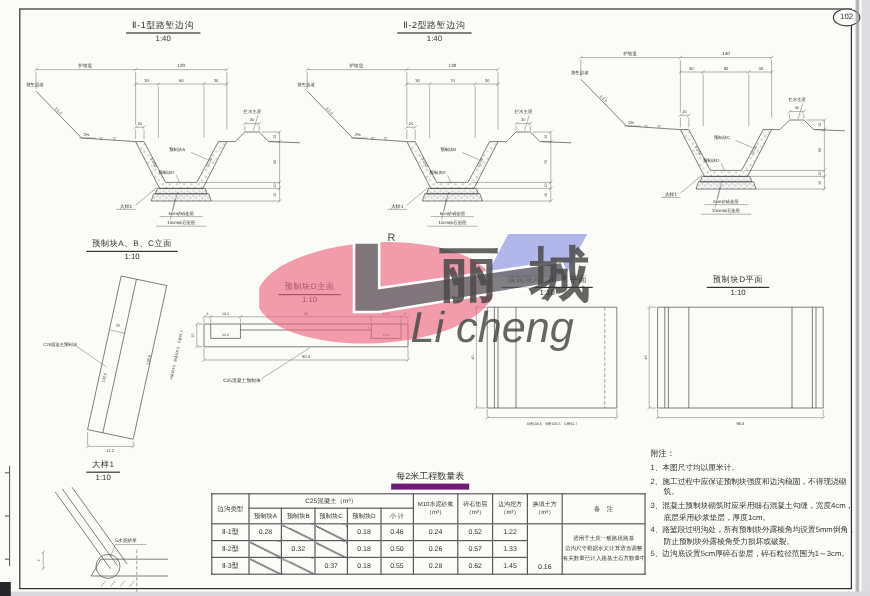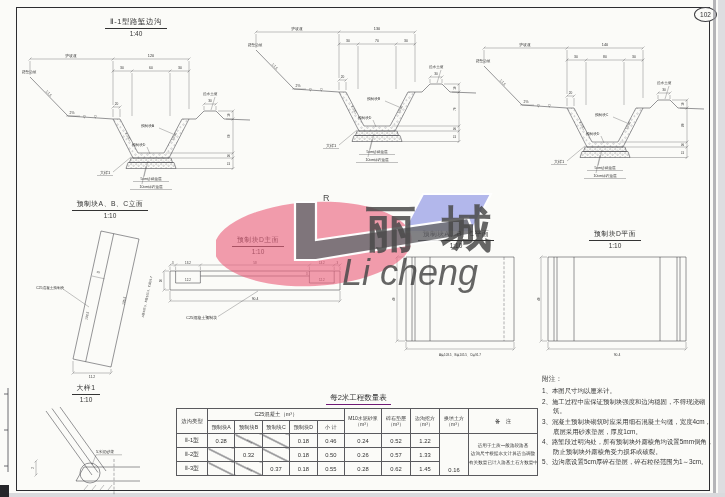--- a/index.html
+++ b/index.html
@@ -23,21 +23,21 @@
   svg.draw .thin path,svg.draw path.thin,svg.draw .thin{stroke-width:.32;}
   svg.draw path.band{fill:url(#pebble);}
   svg.draw path.grav{fill:url(#gravel);}
   svg.draw path.dash{stroke-dasharray:3 1.6;stroke-width:.4;}
   svg text{fill:#333;stroke:none;font-family:"Liberation Sans",sans-serif;}
   .t28{font-size:2.8px}.t3{font-size:3px}.t32{font-size:3.2px}.t34{font-size:3.4px}
   .t35{font-size:3.5px}.t36{font-size:3.6px}.t38{font-size:3.8px}.t4{font-size:4px}
   .mid{text-anchor:middle}.end{text-anchor:end}
   
   .tbl-title{text-align:center;margin-bottom:3px;}
-  .tbl-title span{display:inline-block;font-size:7.5px;border-bottom:1px solid #701a75;padding:0 4px 1px;margin-left:11px;}
+  .tbl-title span{display:inline-block;font-size:7.5px;border-bottom:5px solid #701a75;padding:0 4px 1px;margin-left:11px;}
   table.qt{border-collapse:collapse;table-layout:fixed;width:354px;}
   table.qt td{border:.6px solid #5a5a5e;text-align:center;padding:0;font-size:5.8px;height:13px;
               overflow:hidden;white-space:nowrap;}
   table.qt tr.hd1 td{height:11px;font-size:5.4px;}
   table.qt tr.hd2 td{height:12px;font-size:5.2px;}
   table.qt td .h2l{font-size:5px;line-height:1.25;}
   td.sl{background:linear-gradient(to top right,transparent 46%,#7c7c80 46%,#7c7c80 52%,transparent 52%);}
   td.repl{vertical-align:bottom;}
   td.repl div{padding-bottom:2px;}
   td.rmk{vertical-align:middle;}
@@ -113,20 +113,24 @@
       <text class="t3 mid" transform="rotate(-90 210,124.5)" x="210" y="124.5">15</text>
       <text class="t36" x="121" y="88">预制块A</text>
       <text class="t36" x="112" y="107">预制块D</text>
       <text class="t4 mid" x="85" y="135">大样1</text>
       <text class="t36 mid" x="131" y="141">5cm砂砾垫层</text>
       <text class="t36 mid" x="131" y="148.5">10cm碎石垫层</text>
     </svg>
   </div>
 
   <div class="abs z2" style="left:246px;top:10px;width:232px;">
+    <div class="fig-head">
+      <div class="fig-title">Ⅱ-2型路堑边沟</div>
+      <div class="fig-scale">1:40</div>
+    </div>
     <svg class="draw" width="232" height="154" viewBox="0 0 232 154">
       <g>
         <path d="M10,38 L48,77 L93,80"></path>
         <path d="M169,80 L176,80 L184,72 L196,72 L204,80 L230,81"></path>
       </g>
       <g>
         <path class="band" d="M93,80 L113,119 L149,119 L169,80 L162,80 L144,114 L118,114 L100,80 Z"></path>
         <path class="grav" d="M111,119 L151,119 L152.5,123.5 L109.5,123.5 Z"></path>
         <path class="grav" d="M108,123.5 L154,123.5 L156,129.5 L106,129.5 Z"></path>
       </g>

